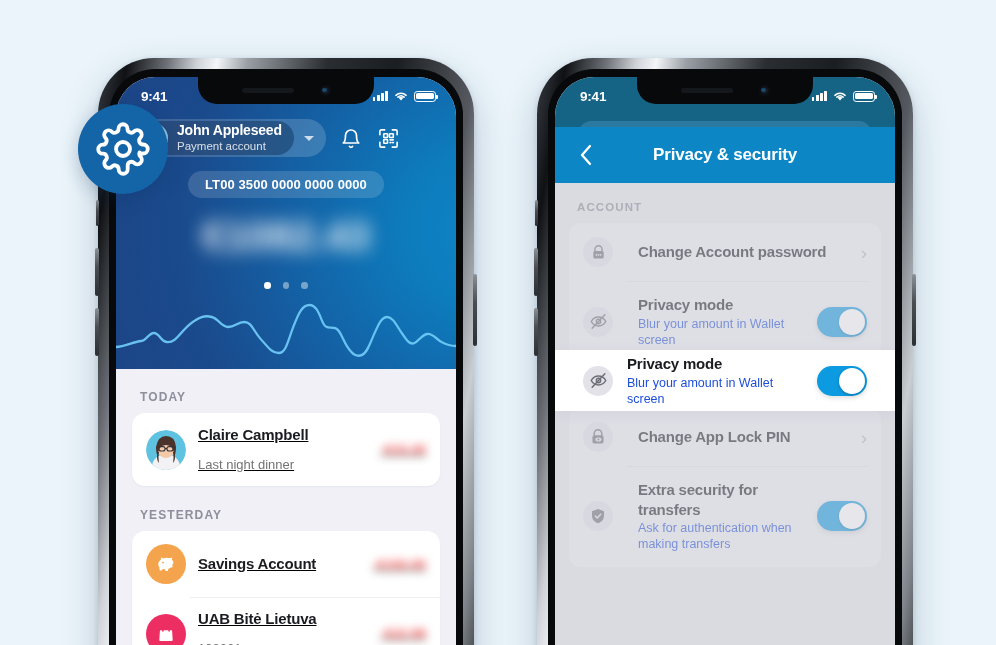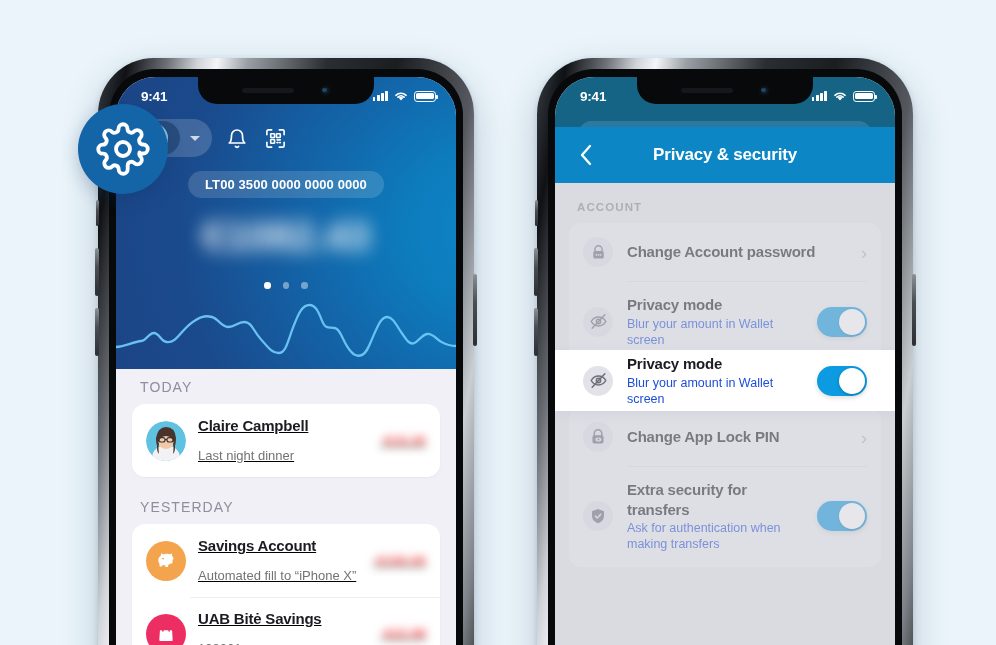--- a/index.html
+++ b/index.html
@@ -101,21 +101,21 @@
   .balance {
     position:absolute; top:136px; left:0; right:0; text-align:center;
     color:rgba(255,255,255,0.92); font-size:41px; font-weight:bold;
     filter:blur(9px); letter-spacing:-0.5px;
   }
   .dots { position:absolute; top:205px; left:0; right:0; display:flex; justify-content:center; gap:12px; }
   .dots span { width:6.5px; height:6.5px; border-radius:50%; background:rgba(255,255,255,0.42); }
   .dots span.on { background:#fff; }
 
   .tx-area { position:absolute; top:292px; left:0; right:0; bottom:0; background:#f0f0f6; padding:0 16px; }
-  .tx-head { font-size:14px; font-weight:normal; color:#8e8e9c; letter-spacing:1.1px; padding:10px 8px 9px; }
+  .tx-head { font-size:12px; font-weight:bold; color:#8e8e9c; letter-spacing:1.1px; padding:21px 8px 9px; }
   .tx-card { background:#fff; border-radius:13px; overflow:hidden; box-shadow:0 1px 2px rgba(30,40,70,0.05);text-decoration:underline; }
   .tx-row { display:flex; align-items:center; padding:13px 14px; gap:12px; position:relative; }
   .tx-row + .tx-row::before { content:""; position:absolute; left:58px; right:0; top:0; height:1px; background:#ededf2; }
   .tx-ico { width:40px; height:40px; border-radius:50%; flex:0 0 40px; overflow:hidden; position:relative;
             display:flex; align-items:center; justify-content:center; }
   .tx-txt { flex:1; min-width:0; line-height:1.25; }
   .tx-title { font-size:15px; font-weight:bold; color:#1b1b22; letter-spacing:-0.2px; }
   .tx-sub { font-size:13px; color:#737373; margin-top:12px; }
   .tx-amt { font-size:13.5px; font-weight:bold; color:#f04a4a; filter:blur(4.5px); white-space:nowrap; }
 
@@ -127,21 +127,21 @@
   .set-nav {
     position:absolute; top:50px; left:0; right:0; height:56px; background:#0c86c4; z-index:6;
     display:flex; align-items:center; justify-content:center;
   }
   .set-nav .title { color:#fff; font-size:17px; font-weight:bold; letter-spacing:-0.2px; }
   .back-arrow { position:absolute; left:16px; top:50%; transform:translateY(-50%);
                 width:30px; height:30px; display:flex; align-items:center; justify-content:center; }
   .set-body { position:absolute; top:106px; left:0; right:0; bottom:0; background:#e6e6eb; padding:0 14px; z-index:3; }
   .set-head { font-size:11.5px; font-weight:bold; color:#8a8a93; letter-spacing:1.1px; padding:18px 8px 10px; }
   .set-card { background:#eeeef2; border-radius:12px; overflow:hidden; }
-  .set-row { display:flex; align-items:center; gap:14px; padding:14px 14px; position:relative; min-height:58px; }
+  .set-row { display:flex; align-items:center; gap:25px; padding:14px 14px; position:relative; min-height:58px; }
   .set-row + .set-row::before { content:""; position:absolute; left:58px; right:14px; top:0; height:1px; background:#e0e0e6; }
   .set-ico { width:30px; height:30px; border-radius:50%; background:#e2e2e8; flex:0 0 30px;
              display:flex; align-items:center; justify-content:center; }
   .set-txt { flex:1; min-width:0; line-height:1.3; }
   .set-title { font-size:15px; font-weight:bold; color:#1b1b22; letter-spacing:-0.2px; }
   .set-sub { font-size:12.5px; color:#1d4ed8; margin-top:1px; }
   .chev { color:#b4b4bd; font-size:19px; font-weight:300; line-height:1; }
   .toggle { width:50px; height:30px; border-radius:15px; background:#0c9ae0; position:relative; flex:0 0 50px;
             box-shadow:0 2px 5px rgba(0,0,0,0.13); }
   .toggle i { position:absolute; top:2px; right:2px; width:26px; height:26px; border-radius:50%; background:#fff;
@@ -221,20 +221,24 @@
                       </clipPath>
                     </defs>
                   <g clip-path="url(#cav)">
                     <rect width="30" height="30" fill="#8cc2e0"></rect>
                     <rect y="16" width="30" height="14" fill="#5e9ec4"></rect>
                     <ellipse cx="15" cy="25" rx="9" ry="9" fill="#e9a93f"></ellipse>
                     <circle cx="15" cy="13.5" r="4.4" fill="#f0c089"></circle>
                     <path d="M8 9 Q15 4 22 9 L22 12 Q15 8 8 12 Z" fill="#3c3026"></path>
                   </g>
                 </svg>
+              </span>
+              <span class="acct-names">
+                <span class="acct-name" style="display:block">John Appleseed</span>
+                <span class="acct-sub" style="display:block">Payment account</span>
               </span>
             </div>
             <span class="caret">
                 <i></i>
               </span>
           </div>
 
           <span class="hdr-ico" style="margin-left:8px">
             <svg width="22" height="23" viewBox="0 0 22 23" fill="none" stroke="#fff" stroke-width="1.7" stroke-linecap="round" stroke-linejoin="round">
               <path d="M16.5 8.5a5.5 5.5 0 1 0-11 0c0 6-2.2 7.5-2.2 7.5h15.4s-2.2-1.5-2.2-7.5"></path>
@@ -298,33 +302,32 @@
         <div class="tx-head" style="padding-top:22px">YESTERDAY</div>
         <div class="tx-card">
           <div class="tx-row">
             <span class="tx-ico" style="background:#f5a44e">
               <svg width="23" height="23" viewBox="0 0 24 24" fill="#fff">
                 <path d="M19.2 9.3c-.3-.9-.9-1.7-1.7-2.3l.6-2.4-2.5.9c-1-.3-2.1-.5-3.3-.5-1.5 0-2.9.3-4.1.8L6.6 4.2 6 7.1C4.4 8.2 3.4 9.9 3.4 11.8c0 1.3.5 2.5 1.3 3.5v2.2c0 .4.3.7.7.7h1.5c.4 0 .7-.3.7-.7v-.9c.8.2 1.7.4 2.6.4h.6v1.2c0 .4.3.7.7.7H13c.4 0 .7-.3.7-.7v-1.6c1-.4 1.9-.9 2.6-1.6h1.3c.4 0 .7-.3.7-.7v-2.8c.6-.2 1-.7 1-1.3 0-.7-.5-1.2-1.1-1.2zM8.4 11c-.6 0-1-.4-1-1s.4-1 1-1 1 .4 1 1-.4 1-1 1z"></path>
               </svg>
             </span>
             <span class="tx-txt">
               <span class="tx-title" style="display:block">Savings Account</span>
-              <span class="tx-sub" style="display:block">Automated fill to “iPhone X”</span>
             </span>
             <span class="tx-amt">-€150.00</span>
           </div>
           <div class="tx-row">
             <span class="tx-ico" style="background:#ed2e63">
               <svg width="22" height="22" viewBox="0 0 24 24" fill="#fff">
                 <path d="M6.2 8h11.6c.5 0 .9.4.9.9l.6 9.6c0 .6-.4 1-1 1H5.7c-.6 0-1-.4-1-1l.6-9.6c0-.5.4-.9.9-.9z"></path>
                 <path d="M8.6 8.6V6.4c0-1.9 1.5-3.4 3.4-3.4s3.4 1.5 3.4 3.4v2.2" fill="none" stroke="#ed2e63" stroke-width="1.7" stroke-linecap="round"></path>
               </svg>
             </span>
             <span class="tx-txt">
-              <span class="tx-title" style="display:block">UAB Bitė Savings</span>
+              <span class="tx-title" style="display:block">UAB Bitė Lietuva</span>
               <span class="tx-sub" style="display:block">198261</span>
             </span>
             <span class="tx-amt">-€22.99</span>
           </div>
         </div>
       </div>
 
     </div>
   </div>
 </div>

